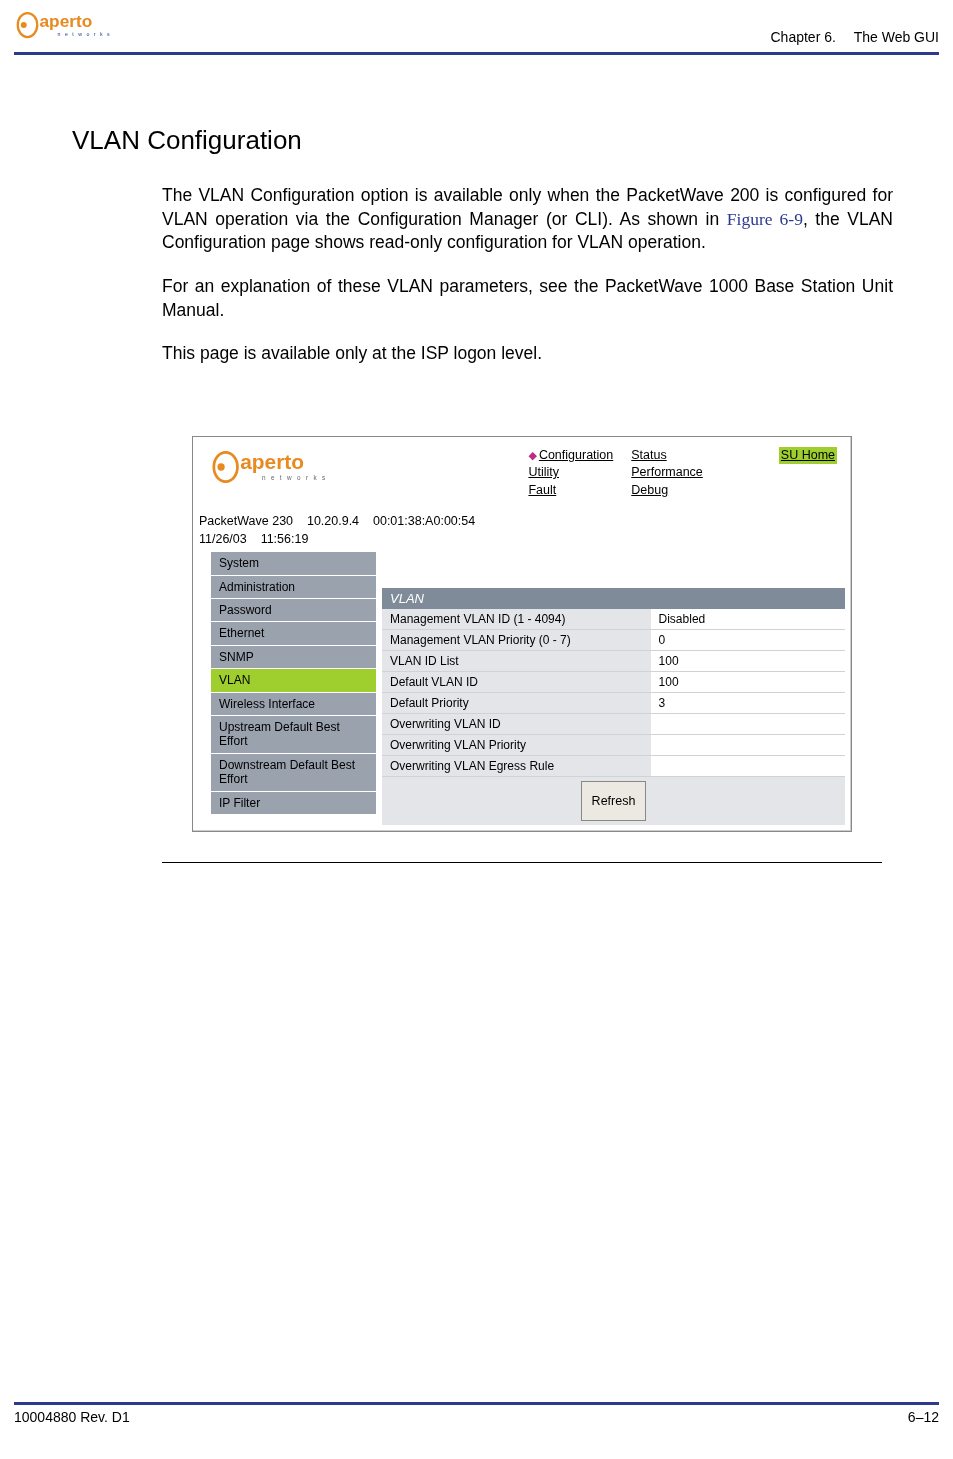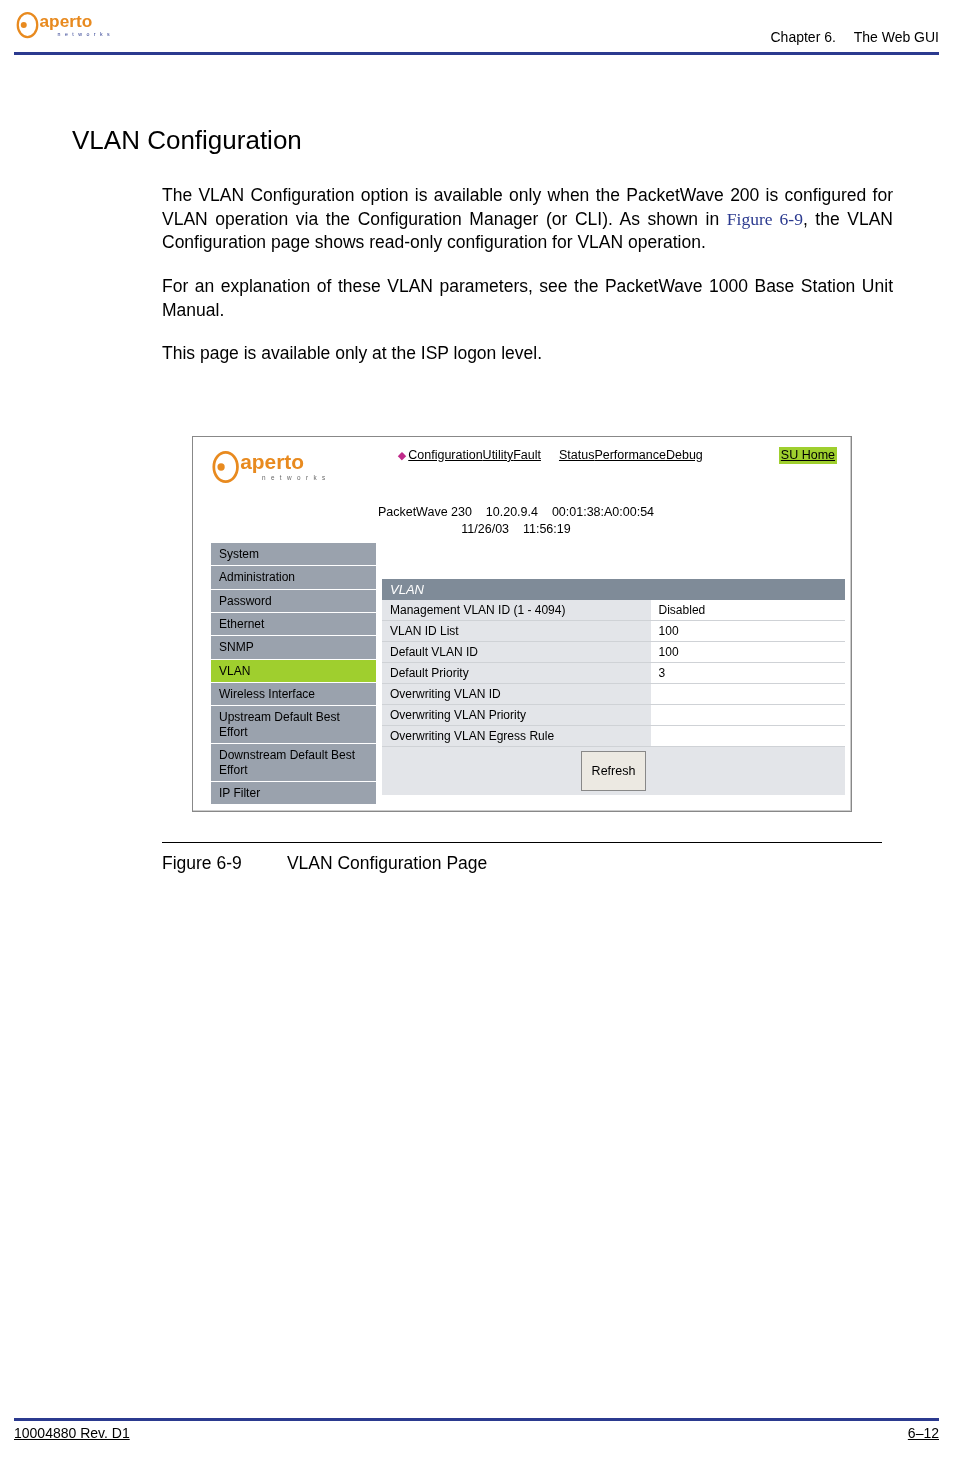--- a/index.html
+++ b/index.html
@@ -41,32 +41,32 @@
   }
   .gui-top {
     display: flex;
     align-items: flex-start;
     gap: 18px;
     padding: 4px 8px 10px 8px;
     font-family: Verdana, Arial, sans-serif;
     font-size: 12.5px;
   }
   .gui-logo { width: 150px; flex-shrink:0; }
-  .gui-top-col { display: flex; flex-direction: row; line-height: 1.4; }
+  .gui-top-col { display: flex; flex-direction: column; line-height: 1.4; }
   .gui-top a, .gui-top .link { text-decoration: underline; color: #000; }
   .su-home { color: #000; background: #9fcf2e; padding: 0 2px; text-decoration: underline; }
   .active-marker { color: #c02a8a; margin-right: 2px; font-size: 11px; }
   .gui-body-area {
     display: flex;
     font-family: Verdana, Arial, sans-serif;
     font-size: 12.5px;
     margin-left: 12px;
   }
   .gui-status {
-    text-align: center;
+    text-align: left;
     padding: 4px 12px 4px 0;
     font-family: Verdana, Arial, sans-serif;
     font-size: 12.5px;
     line-height: 1.4;
   }
   .sidebar { width: 165px; background: #fff; }
   .sidebar-item {
     background: #9aa2ad;
     color: #000;
     padding: 4px 8px;
@@ -90,24 +90,23 @@
   .refresh-row { text-align: center; background: #e3e5e9; padding: 4px 0; }
   .refresh-btn {
     display: inline-block; background: #ece9e2; border: 1px solid #888;
     padding: 12px 10px; font-size: 12.5px; font-family: Verdana, Arial, sans-serif;
   }
   .fig-rule { height: 1px; background: #000; margin: 30px 0 10px 90px; width: 720px;}
   .fig-caption { margin-left: 90px; font-size: 17.5px; }
   .fig-num { display: inline-block; width: 120px; }
   .page-footer {
     position: absolute;
-    bottom: 18px;
+    bottom: 34px;
     left: 14px;
     right: 14px;
-    text-decoration: underline;
   }
   .bottom-rule { height: 3px; background: #2b3a8f; margin-bottom: 4px;}
   .footer-row { display: flex; justify-content: space-between; font-size: 14px;}
   .logo-dot { fill:#e88a1f; }
   .logo-ring { stroke:#e88a1f; fill:none; stroke-width:3; }
   .logo-text-main { fill:#e88a1f; font-family: "Trebuchet MS", Arial, sans-serif; font-weight:bold; }
   .logo-text-sub { fill:#2b3a8f; font-family: Arial, sans-serif; letter-spacing: 2px; font-size:7px;}
   .logo-text-sub2 { fill:#666; font-family: Arial, sans-serif; letter-spacing: 2px; font-size:7px;}
 </style>
 </head>
@@ -192,20 +191,24 @@
         <div class="sidebar-item">IP Filter</div>
       </div>
 
       <div class="gui-main">
         <div class="vlan-header">VLAN</div>
         <div class="vlan-row">
           <div class="vlan-label">Management VLAN ID (1 - 4094)</div>
           <div class="vlan-value">Disabled</div>
         </div>
         <div class="vlan-row">
+          <div class="vlan-label">Management VLAN Priority (0 - 7)</div>
+          <div class="vlan-value">0</div>
+        </div>
+        <div class="vlan-row">
           <div class="vlan-label">VLAN ID List</div>
           <div class="vlan-value">100</div>
         </div>
         <div class="vlan-row">
           <div class="vlan-label">Default VLAN ID</div>
           <div class="vlan-value">100</div>
         </div>
         <div class="vlan-row">
           <div class="vlan-label">Default Priority</div>
           <div class="vlan-value">3</div>
@@ -223,24 +226,20 @@
           <div class="vlan-value"></div>
         </div>
         <div class="refresh-row">
           <span class="refresh-btn">Refresh</span>
         </div>
       </div>
     </div>
   </div>
 
   <div class="fig-rule"></div>
-  <div class="fig-caption">
-    <span class="fig-num">Figure 6-9</span>
-    <span>VLAN Configuration Page</span>
-  </div>
 </div>
 
 <div class="page-footer">
   <div class="bottom-rule"></div>
   <div class="footer-row">
     <span>10004880 Rev. D1</span>
     <span>6–12</span>
   </div>
 </div>
 

